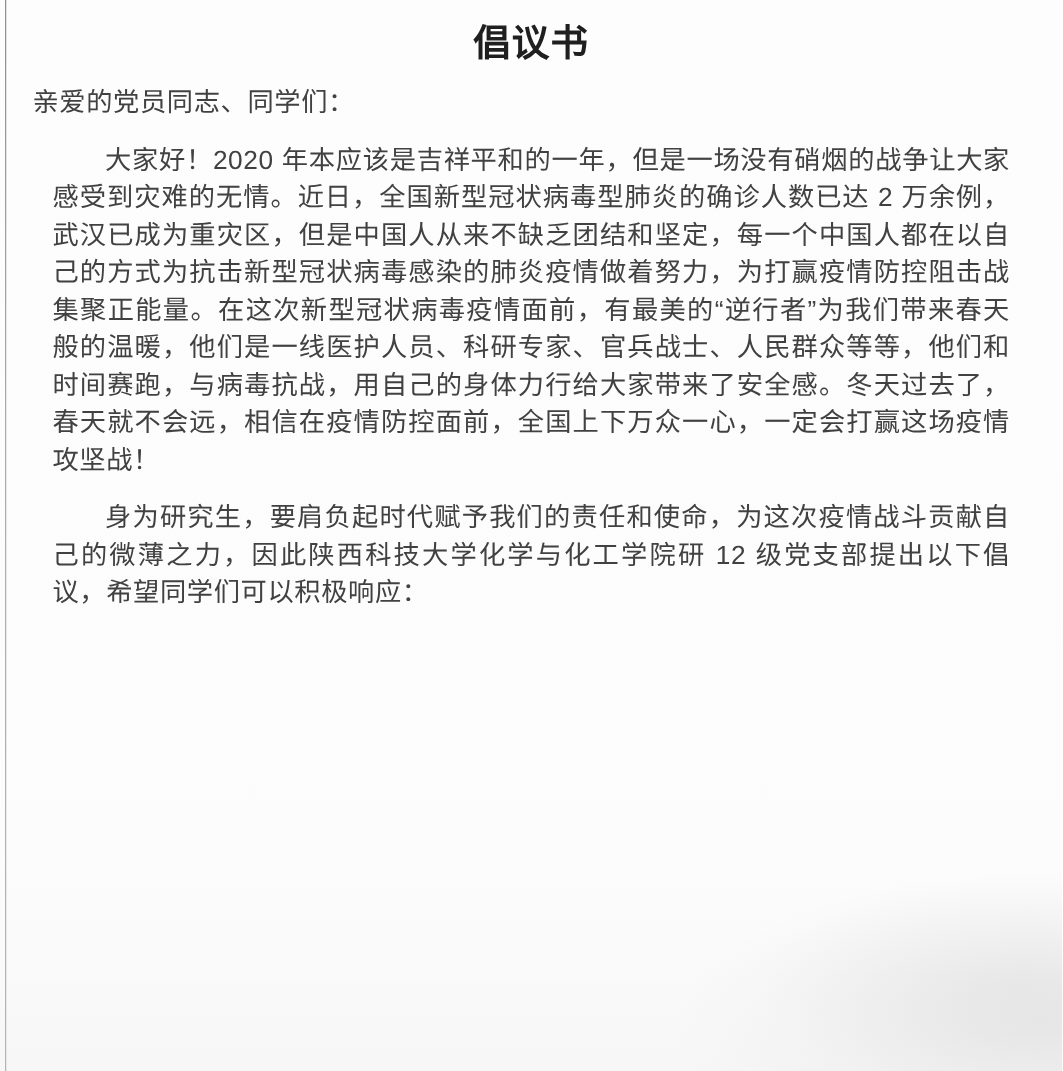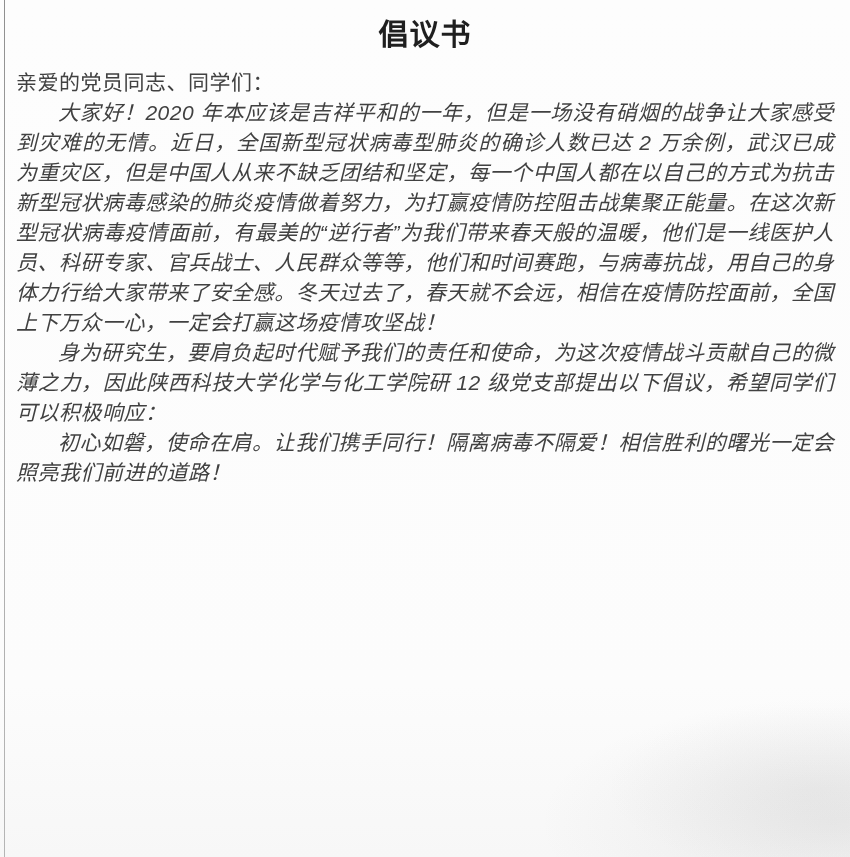--- a/index.html
+++ b/index.html
@@ -30,33 +30,32 @@
   }
   .doc-title {
     margin: 10px 0 14px 0;
     text-align: center;
     font-size: 30px;
     font-weight: bold;
     letter-spacing: 1px;
     color: #1f1f1f;
   }
   .doc-body {
-    padding: 0 16px;
+    padding: 0 26px;
     font-size: 21px;
     line-height: 30px;
     text-align: justify;
     letter-spacing: 0.5px;
   }
   .salutation {
     margin: 0;
   }
   .para {
-    margin: 0;
+    margin: 16px;
     text-indent: 2em;
-    font-style: italic;
   }
 </style>
 </head>
 <body>
 
 <div class="page">
 
   <div class="scan-edge-line"></div>
 
   <h1 class="doc-title">倡议书</h1>
@@ -64,16 +63,15 @@
   <div class="doc-body">
 
     <p class="salutation">亲爱的党员同志、同学们：</p>
 
     <p class="para">大家好！2020 年本应该是吉祥平和的一年，但是一场没有硝烟的战争让大家感受到灾难的无情。近日，全国新型冠状病毒型肺炎的确诊人数已达 2 万余例，武汉已成为重灾区，但是中国人从来不缺乏团结和坚定，每一个中国人都在以自己的方式为抗击新型冠状病毒感染的肺炎疫情做着努力，为打赢疫情防控阻击战集聚正能量。在这次新型冠状病毒疫情面前，有最美的“逆行者”为我们带来春天般的温暖，他们是一线医护人员、科研专家、官兵战士、人民群众等等，他们和时间赛跑，与病毒抗战，用自己的身体力行给大家带来了安全感。冬天过去了，春天就不会远，相信在疫情防控面前，全国上下万众一心，一定会打赢这场疫情攻坚战！</p>
 
     <p class="para">身为研究生，要肩负起时代赋予我们的责任和使命，为这次疫情战斗贡献自己的微薄之力，因此陕西科技大学化学与化工学院研 12 级党支部提出以下倡议，希望同学们可以积极响应：</p>
 
 
 
-    <p class="para">初心如磐，使命在肩。让我们携手同行！隔离病毒不隔爱！相信胜利的曙光一定会照亮我们前进的道路！</p>
 
   </div>
 </div>
 
 </body></html>

